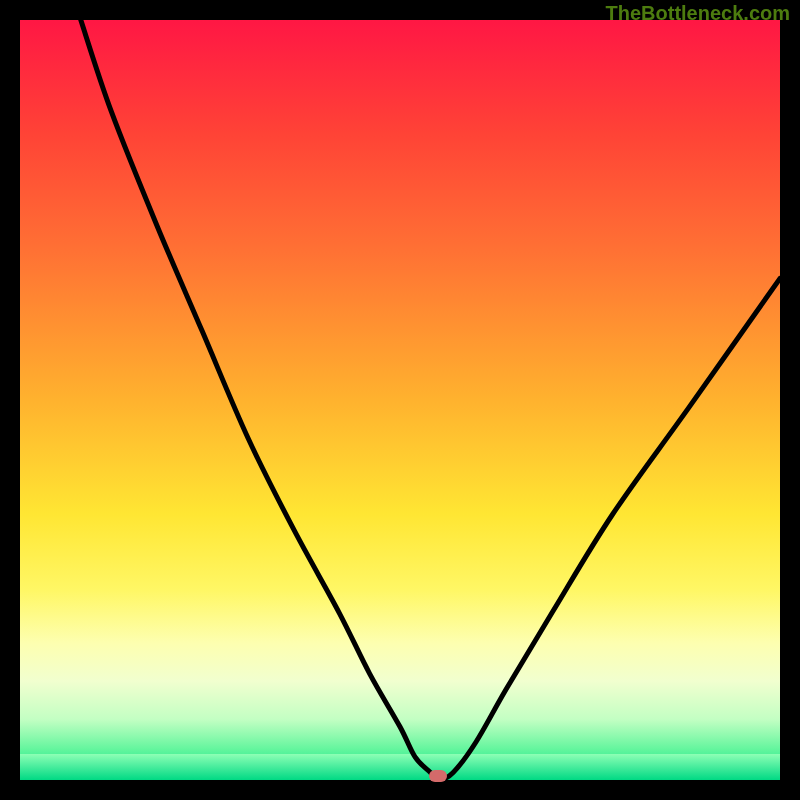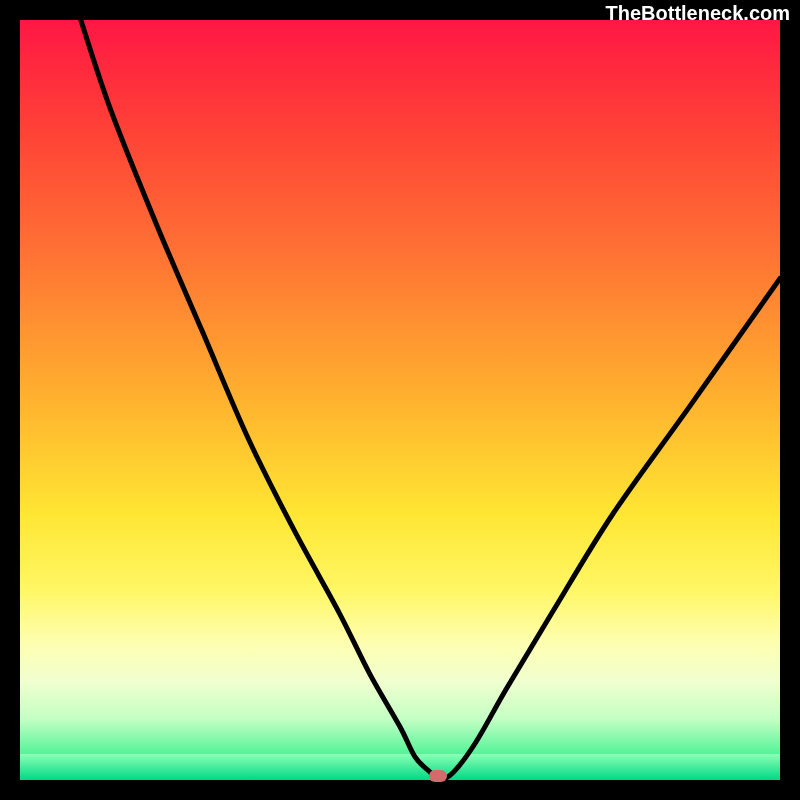--- a/index.html
+++ b/index.html
@@ -42,21 +42,21 @@
     left: 0;
     bottom: 0;
     width: 100%;
     height: 26px;
     background: linear-gradient(to bottom, #8dffb5 0%, #00d984 100%);
   }
   .watermark {
     position: absolute;
     top: 2px;
     right: 10px;
-    color: #ffffff;
+    color: #4d7c0f;
     font-size: 20px;
     font-weight: 600;
     user-select: none;
   }
   svg.curve {
     position: absolute;
     left: 0;
     top: 0;
     width: 760px;
     height: 760px;

